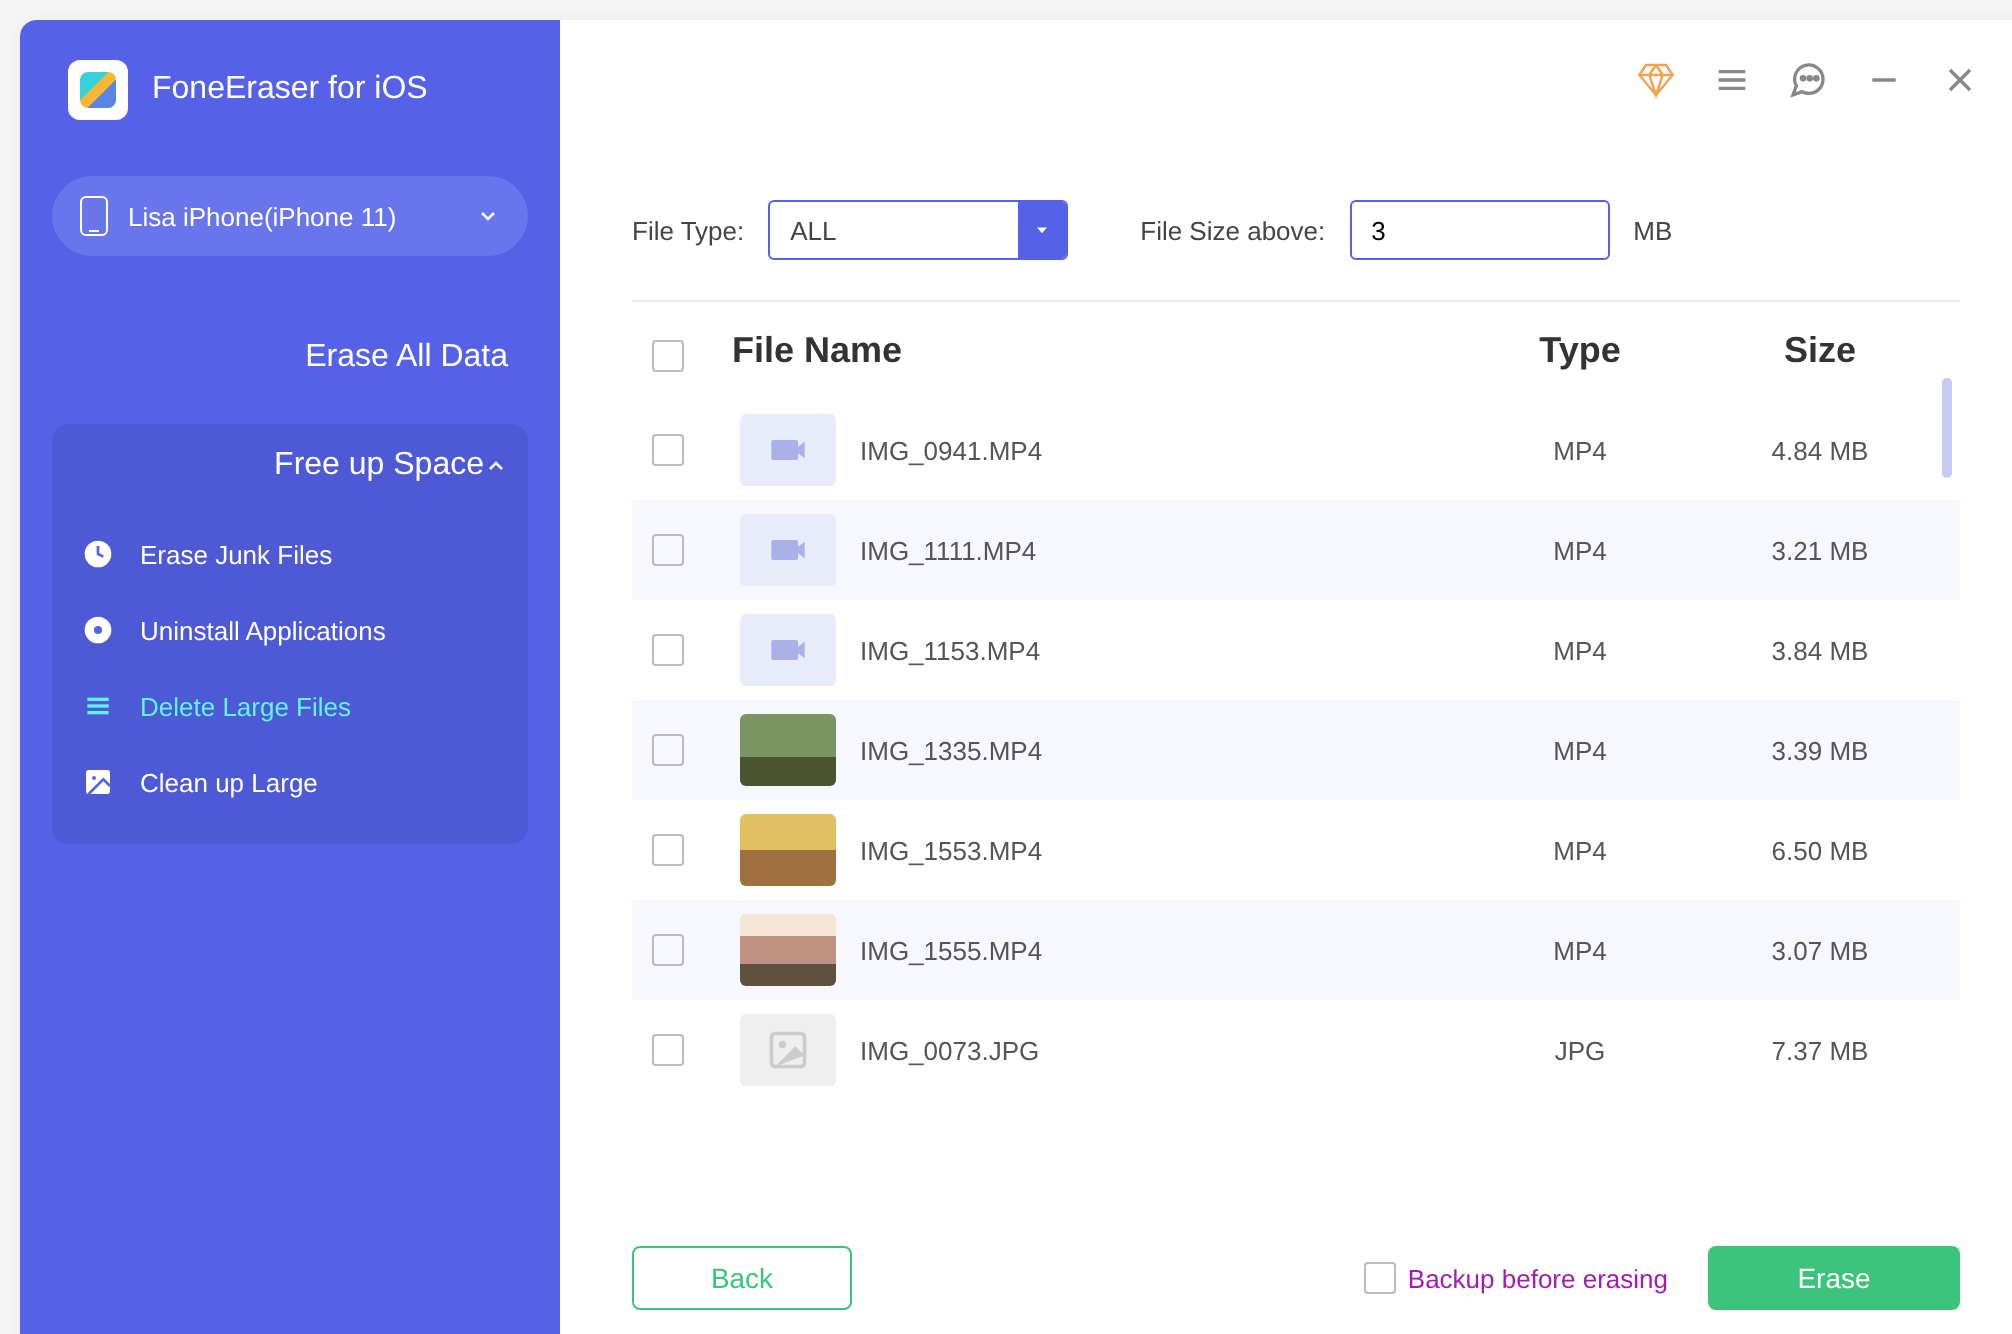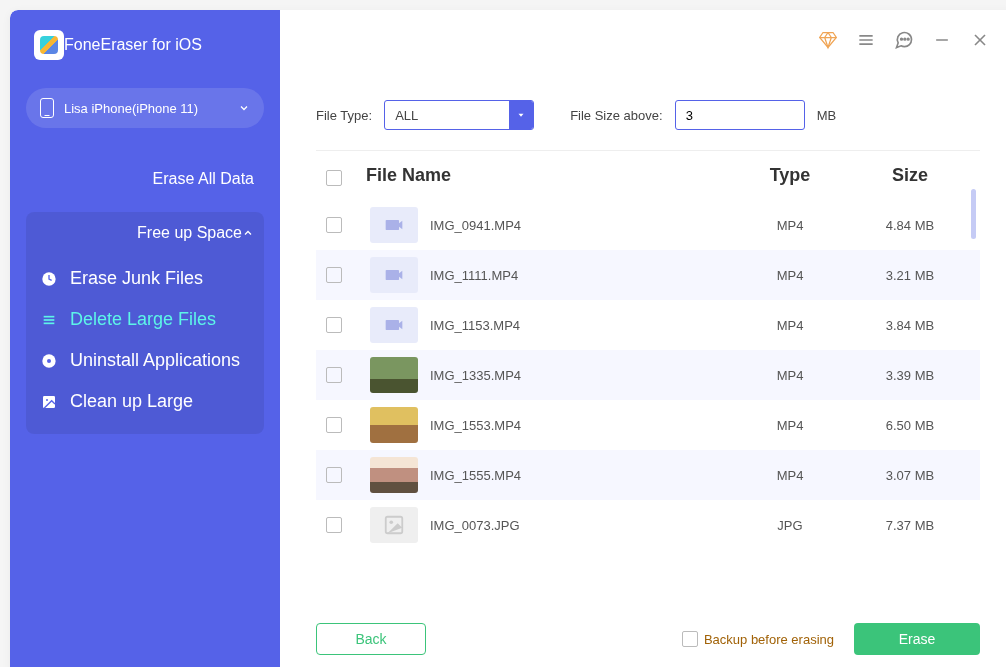--- a/index.html
+++ b/index.html
@@ -4,40 +4,40 @@
 <style>
 * { box-sizing: border-box; margin: 0; padding: 0; font-family: -apple-system, BlinkMacSystemFont, "Segoe UI", sans-serif; }
 body { background: #f5f5f5; padding: 10px; }
 .app-window {
   width: 1006px; height: 667px; background: #fff; display: flex; border-radius: 8px; overflow: hidden; position: relative;
   box-shadow: 0 2px 10px rgba(0,0,0,0.05);
 }
 .sidebar {
   width: 270px; background: #5562e8; color: #fff; padding: 20px 16px; border-radius: 8px 0 0 8px;
 }
-.logo-row { display: flex; align-items: center; gap: 0; margin-bottom: 28px; padding-left: 8px;}
+.logo-row { display: flex; align-items: center; gap: 12px; margin-bottom: 28px; padding-left: 8px;}
 .logo-sq {
   width: 30px; height: 30px; background: #fff; border-radius: 6px; display:flex; align-items:center; justify-content:center;
 }
 .logo-sq-inner {
   width: 18px; height: 18px; border-radius: 4px; background: linear-gradient(135deg,#36d1dc 40%,#f7b733 40%, #f7b733 60%, #5b86e5 60%);
 }
 .app-title { font-size: 16px; font-weight: 400; }
 .device-select {
   background: rgba(255,255,255,0.12); border-radius: 20px; padding: 10px 14px; display:flex; align-items:center; gap:10px;
   margin-bottom: 30px; cursor:pointer;
 }
 .phone-ic { width:14px; height:20px; border:1.5px solid #fff; border-radius:3px; position:relative;}
 .phone-ic::after { content:""; position:absolute; bottom:1px; left:50%; transform:translateX(-50%); width:5px; height:1.5px; background:#fff;}
 .device-name { font-size:13px; flex:1;}
 .chev-down { margin-left:auto; }
 .nav-section-title { font-size:16px; font-weight:500; padding: 12px 10px; display:flex; align-items:center; justify-content:flex-end;}
 .nav-section-title.active-section { background: rgba(0,0,0,0.08); border-radius:8px 8px 0 0;}
 .nav-items { background: rgba(0,0,0,0.08); border-radius:0 0 8px 8px; padding: 4px 0 12px 0;}
-.nav-item { display:flex; align-items:center; gap:12px; padding:10px 14px; font-size:18px; cursor:pointer;}
+.nav-item { display:flex; align-items:center; gap:12px; padding:10px 14px; font-size:13px; cursor:pointer;}
 .nav-item.active { color:#5df5e8;}
 .nav-icon { width:18px; height:18px; display:flex; align-items:center; justify-content:center;}
 .main { flex:1; display:flex; flex-direction:column; background:#fff; position:relative;}
 .titlebar { position:absolute; top:0; right:0; display:flex; gap:18px; padding:20px 26px; align-items:center;}
 .titlebar-icon { width:20px; height:20px; cursor:pointer; color:#888;}
 .diamond-icon { color:#f0a555;}
 .content { padding: 90px 36px 0 36px; flex:1; display:flex; flex-direction:column; min-height:0;}
 .filters { display:flex; align-items:center; gap: 12px; font-size:13px; color:#444; margin-bottom: 20px;}
 .select-box { border:1px solid #5562e8; height:30px; width:150px; display:flex; align-items:center; border-radius:3px;}
 .select-val { flex:1; padding:0 10px;}
@@ -57,21 +57,21 @@
 .thumb { width:48px; height:36px; border-radius:3px; margin:0 12px 0 4px; background:#e8ebfa; display:flex; align-items:center; justify-content:center; color:#aab1e8;}
 .thumb.photo { background:linear-gradient(#7a9660 60%,#4a5430 60%);}
 .thumb.photo2 { background:linear-gradient(#e0c060 50%,#a07040 50%);}
 .thumb.baby { background:linear-gradient(#f5e5d5 30%,#c09080 30%,#c09080 70%, #605040 70%);}
 .thumb.jpg-placeholder { background:#efefef; color:#ccc;}
 .scroll-ind { position:absolute; right:4px; top:38px; width:5px; height:50px; background:#c5cbf5; border-radius:3px;}
 .footer { display:flex; align-items:center; padding:18px 36px 22px 36px; gap: 20px; }
 .btn { height:32px; padding:0 40px; border-radius:4px; font-size:14px; cursor:pointer; display:flex; align-items:center; justify-content:center;}
 .btn-back { border:1px solid #3bc47a; color:#3bc47a; background:#fff; width:110px;}
 .btn-erase { background:#3bc47a; color:#fff; border:none; width:126px;}
-.backup-check { display:flex; align-items:center; gap:6px; font-size:13px; color:#a16207; margin-left:auto;}
+.backup-check { display:flex; align-items:center; gap:6px; font-size:13px; color:#a21caf; margin-left:auto;}
 .ml-gap { margin-left: 24px;}
 </style>
 </head>
 <body>
 
 <div class="app-window">
 
   <div class="sidebar">
     <div class="logo-row">
       <div class="logo-sq">
@@ -103,38 +103,38 @@
     <div class="nav-items">
       <div class="nav-item">
         <span class="nav-icon">
             <svg width="16" height="16" viewBox="0 0 24 24" fill="#fff">
               <circle cx="12" cy="12" r="10"></circle>
               <path d="M12 6v6l4 2" stroke="#5562e8" stroke-width="2" fill="none"></path>
             </svg>
           </span>
         <span>Erase Junk Files</span>
       </div>
+      <div class="nav-item">
+        <span class="nav-icon">
+            <svg width="16" height="16" viewBox="0 0 24 24" fill="#fff">
+              <circle cx="12" cy="12" r="10"></circle>
+              <circle cx="12" cy="12" r="3" fill="#5562e8"></circle>
+            </svg>
+          </span>
+        <span>Uninstall Applications</span>
+      </div>
       <div class="nav-item active">
         <span class="nav-icon">
             <svg width="16" height="16" viewBox="0 0 24 24" fill="none" stroke="#5df5e8" stroke-width="2.5">
               <line x1="4" y1="7" x2="20" y2="7"></line>
               <line x1="4" y1="12" x2="20" y2="12"></line>
               <line x1="4" y1="17" x2="20" y2="17"></line>
             </svg>
           </span>
         <span>Delete Large Files</span>
-      </div>
-      <div class="nav-item">
-        <span class="nav-icon">
-            <svg width="16" height="16" viewBox="0 0 24 24" fill="#fff">
-              <circle cx="12" cy="12" r="10"></circle>
-              <circle cx="12" cy="12" r="3" fill="#5562e8"></circle>
-            </svg>
-          </span>
-        <span>Uninstall Applications</span>
       </div>
       <div class="nav-item">
         <span class="nav-icon">
             <svg width="16" height="16" viewBox="0 0 24 24" fill="#fff">
               <rect x="3" y="3" width="18" height="18" rx="2"></rect>
               <circle cx="9" cy="9" r="1.5" fill="#5562e8"></circle>
               <path d="M21 15l-5-5L5 21" stroke="#5562e8" stroke-width="2" fill="none"></path>
             </svg>
           </span>
         <span>Clean up Large</span>

